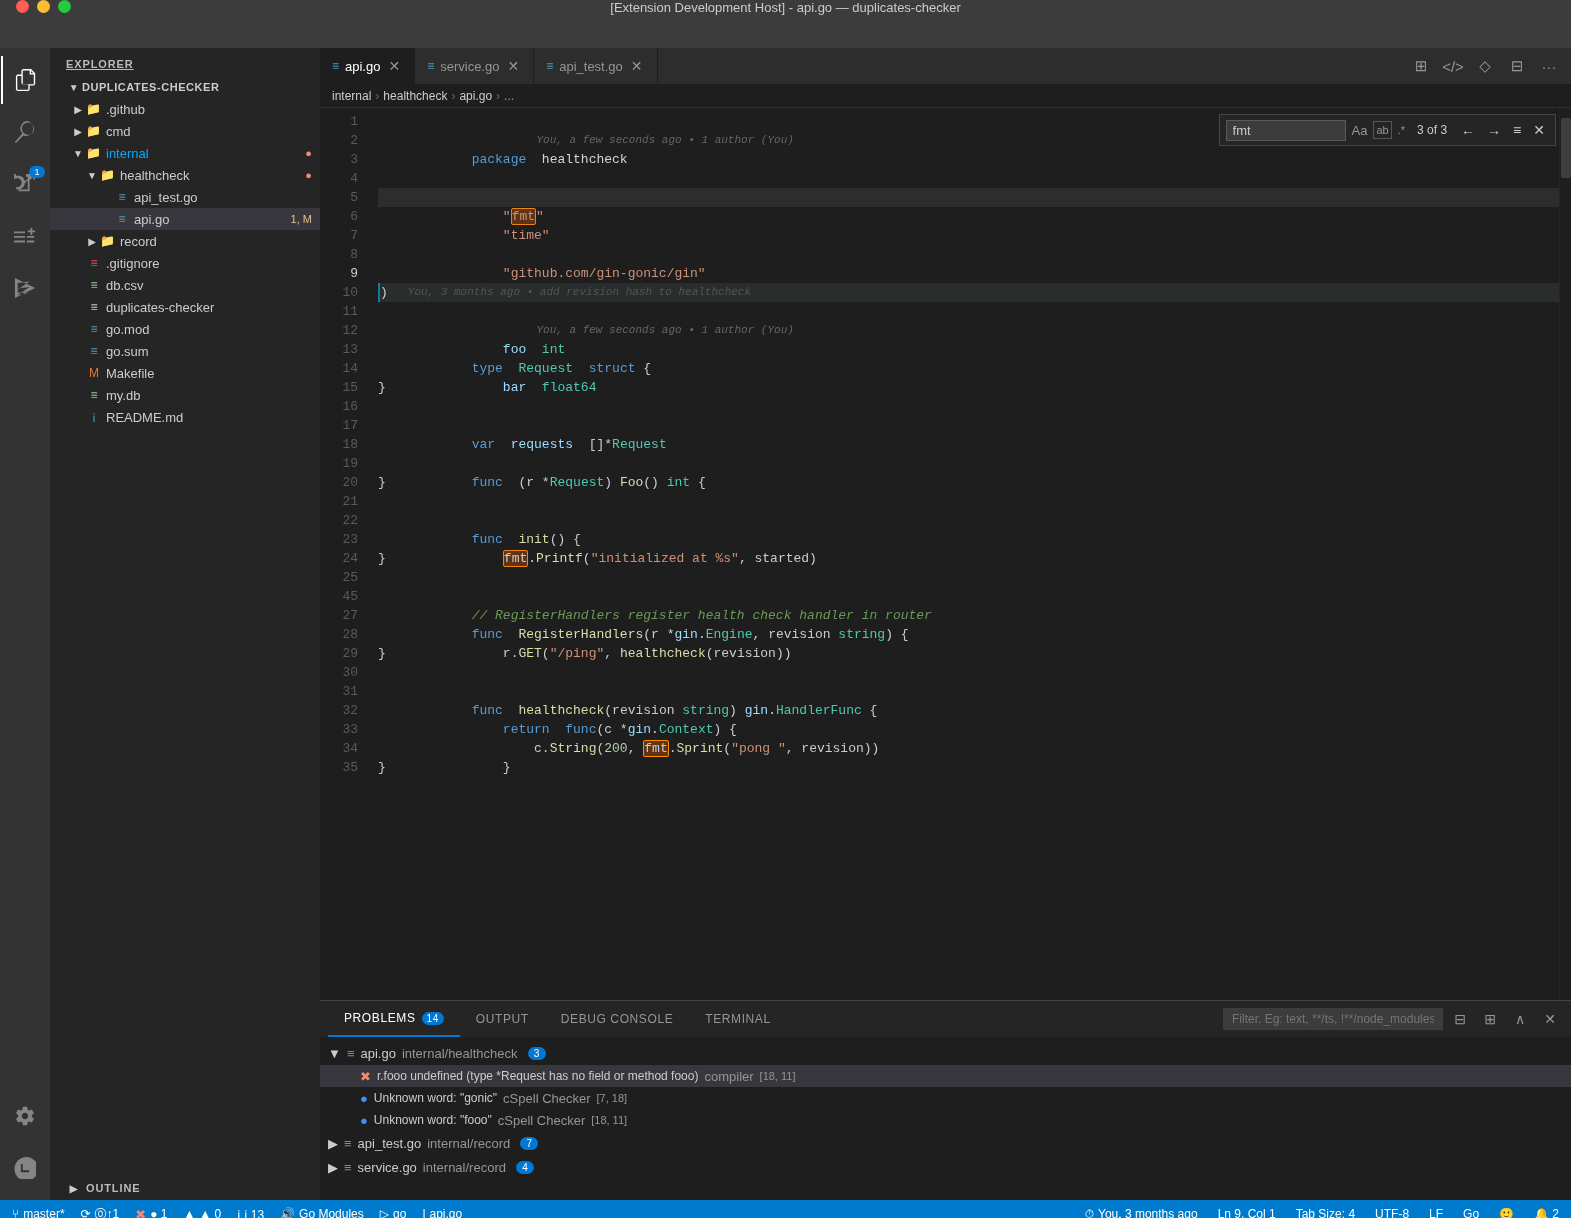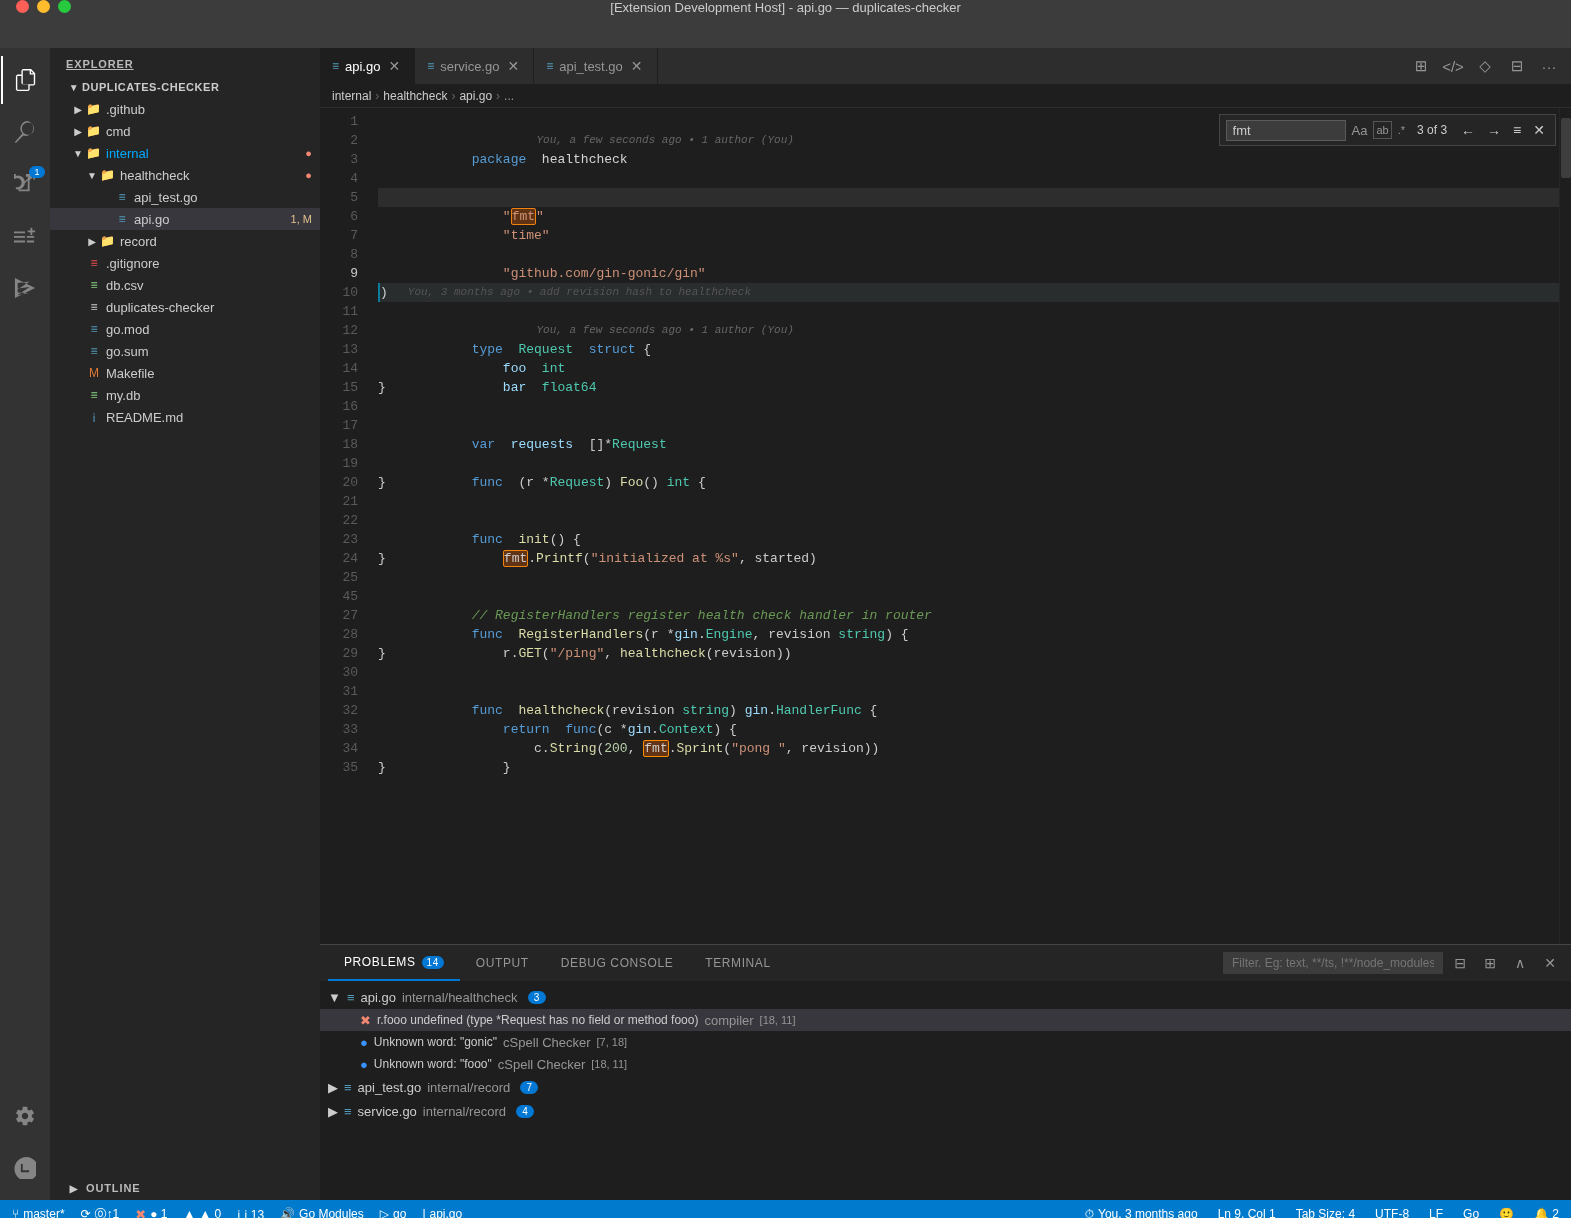--- a/index.html
+++ b/index.html
@@ -329,21 +329,21 @@
     .cmt { color: #6a9955; font-style: italic; }
     .num { color: #b5cea8; }
     .pkg { color: #9cdcfe; }
     .field { color: #9cdcfe; }
     .hl-match { background: #613315; border: 1px solid #f0820e; border-radius: 2px; }
     .hl-match-current { background: #623315; border: 1px solid #ff8c00; border-radius: 2px; }
     .error-underline { text-decoration: underline wavy #f48771; }
 
     
     .panel {
-      height: 256px;
+      height: 200px;
       background: #1e1e1e;
       border-top: 1px solid #454545;
       display: flex;
       flex-direction: column;
       flex-shrink: 0;
     }
     .panel-tabs {
       display: flex;
       align-items: center;
       height: 36px;
@@ -749,25 +749,25 @@
           <div class="code-line" style="background:#2a2d2e;border-left:2px solid #0c7d9d;display:flex;align-items:center;">
             <span>)</span>
             <span style="color:#555;font-style:italic;font-size:11px;margin-left:20px;">You, 3 months ago • add revision hash to healthcheck</span>
           </div>
 
           <div class="code-line" style="color:#666;font-style:italic;font-size:11px;">
             &nbsp;&nbsp;&nbsp;&nbsp;&nbsp;&nbsp;&nbsp;&nbsp;&nbsp;&nbsp;&nbsp;&nbsp;You, a few seconds ago • 1 author (You)
           </div>
 
           <div class="code-line">
+            &nbsp;&nbsp;&nbsp;&nbsp;<span class="field">foo</span> <span class="type"> int</span>
+          </div>
+
+          <div class="code-line">
             <span class="kw">type</span> <span class="type"> Request</span> <span class="kw"> struct</span> <span>{</span>
-          </div>
-
-          <div class="code-line">
-            &nbsp;&nbsp;&nbsp;&nbsp;<span class="field">foo</span> <span class="type"> int</span>
           </div>
 
           <div class="code-line">
             &nbsp;&nbsp;&nbsp;&nbsp;<span class="field">bar</span> <span class="type"> float64</span>
           </div>
 
           <div class="code-line">}</div>
 
           <div class="code-line"></div>
 

